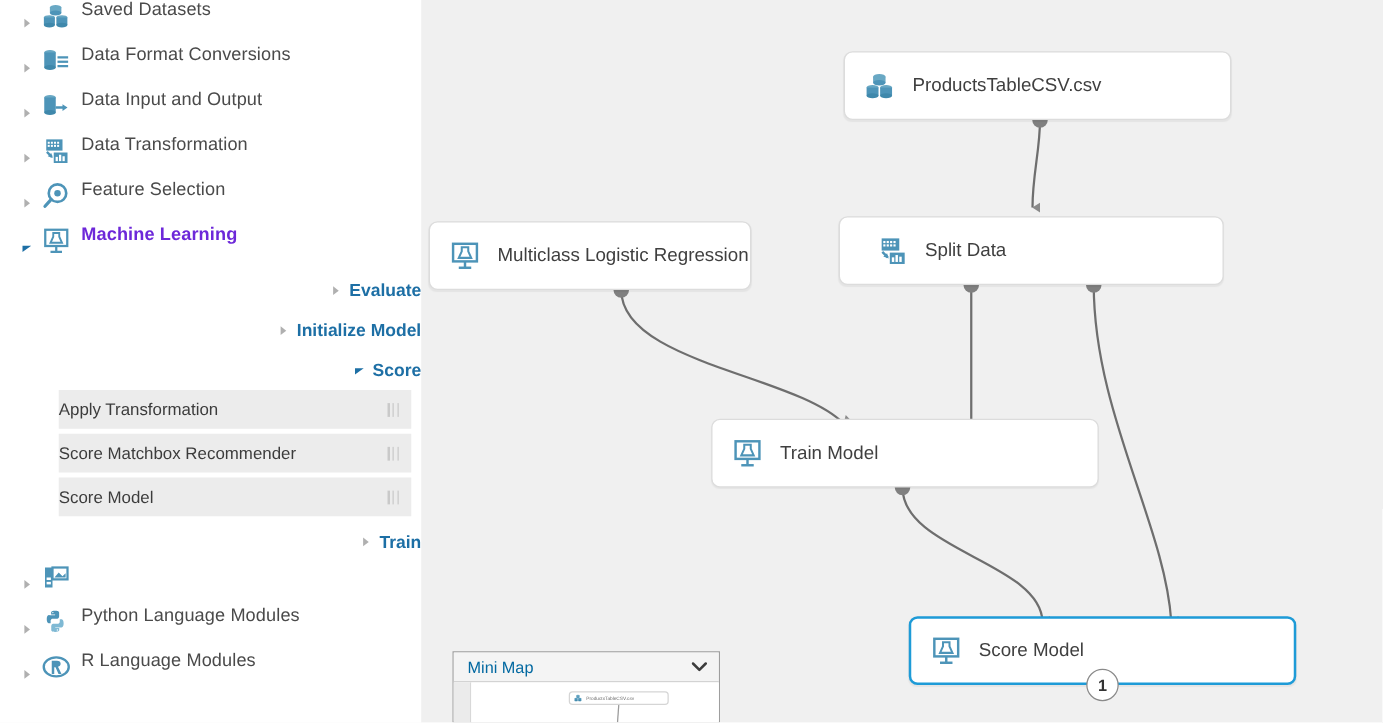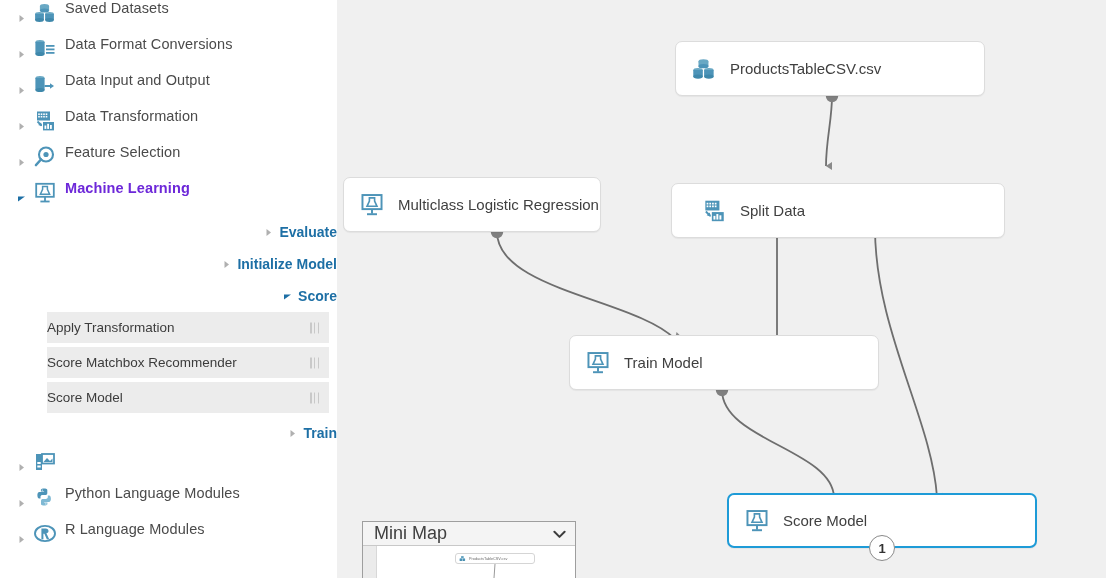--- a/index.html
+++ b/index.html
@@ -165,22 +165,22 @@
   #minimap-header {
     height: 24px;
     display: flex;
     align-items: center;
     justify-content: space-between;
     padding: 0 9px 0 11px;
     border-bottom: 1px solid #c8c8c8;
     background: #f4f4f4;
   }
   #minimap-title {
-    font-size: 18px;
-    color: #404040;
+    font-size: 13px;
+    color: #0369a1;
   }
   #minimap-body {
     position: relative;
     height: 32px;
     background: #ffffff;
     display: flex;
   }
   #minimap-gutter {
     width: 14px;
     background: #ebebeb;
@@ -494,21 +494,21 @@
         <svg width="26" height="26" viewBox="0 0 24 24">
           <rect x="3.2" y="2.8" width="17.6" height="13" fill="none" stroke="#4d94b8" stroke-width="1.8"></rect>
           <path d="M9.6 5.4 L14.4 5.4 L14.4 8.4 L16.6 13.2 L7.4 13.2 L9.6 8.4 Z" fill="none" stroke="#4d94b8" stroke-width="1.5"></path>
           <rect x="11.1" y="15.8" width="1.8" height="4.2" fill="#4d94b8"></rect>
           <rect x="7.4" y="19.6" width="9.2" height="1.8" fill="#4d94b8"></rect>
         </svg>
       </span>
       <span class="node-label">Multiclass Logistic Regression</span>
     </div>
 
-    <div class="node" style="left:334px; top:183px; width:334px;padding-left:28px;">
+    <div class="node" style="left:334px; top:173px; width:308px;padding-left:28px;">
       <span class="node-icon">
         <svg width="26" height="26" viewBox="0 0 24 24">
           <rect x="4" y="2.5" width="13" height="9" fill="#4d94b8"></rect>
           <rect x="5.2" y="4.4" width="1.6" height="1.6" fill="#ffffff"></rect>
           <rect x="7.7" y="4.4" width="1.6" height="1.6" fill="#ffffff"></rect>
           <rect x="10.2" y="4.4" width="1.6" height="1.6" fill="#ffffff"></rect>
           <rect x="12.7" y="4.4" width="1.6" height="1.6" fill="#ffffff"></rect>
           <rect x="5.2" y="6.9" width="1.6" height="1.6" fill="#ffffff"></rect>
           <rect x="7.7" y="6.9" width="1.6" height="1.6" fill="#ffffff"></rect>
           <rect x="10.2" y="6.9" width="1.6" height="1.6" fill="#ffffff"></rect>

